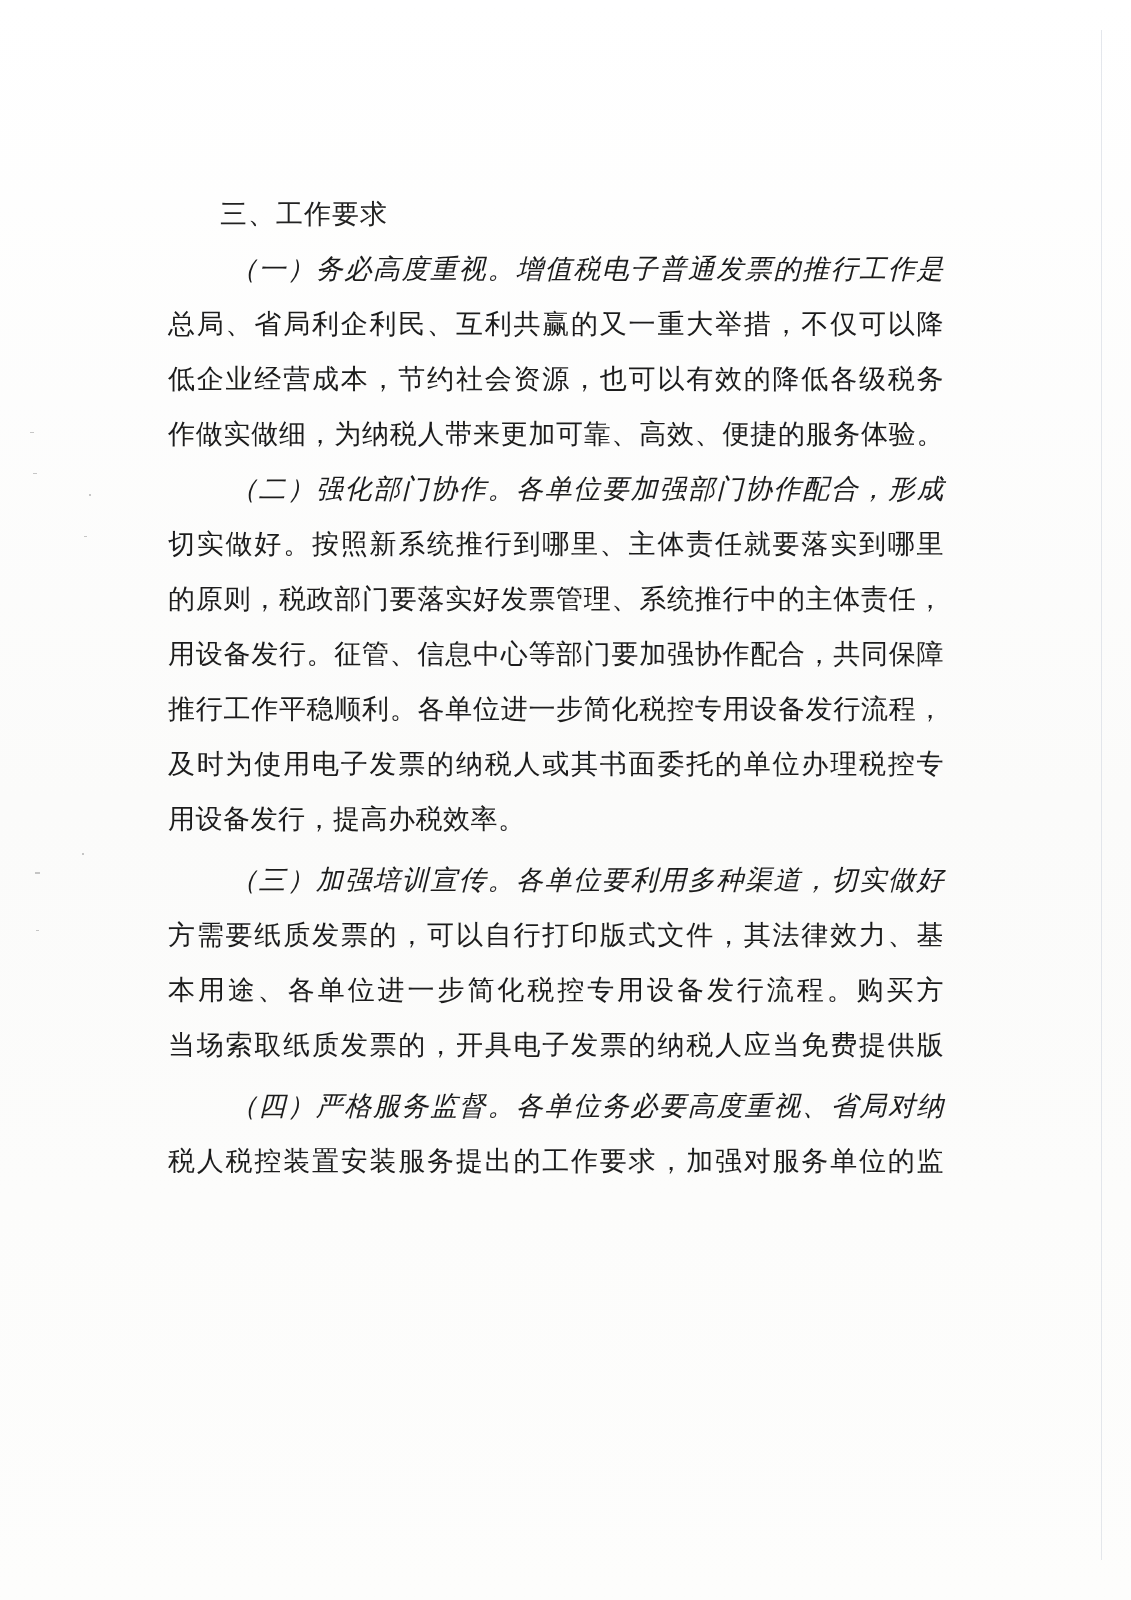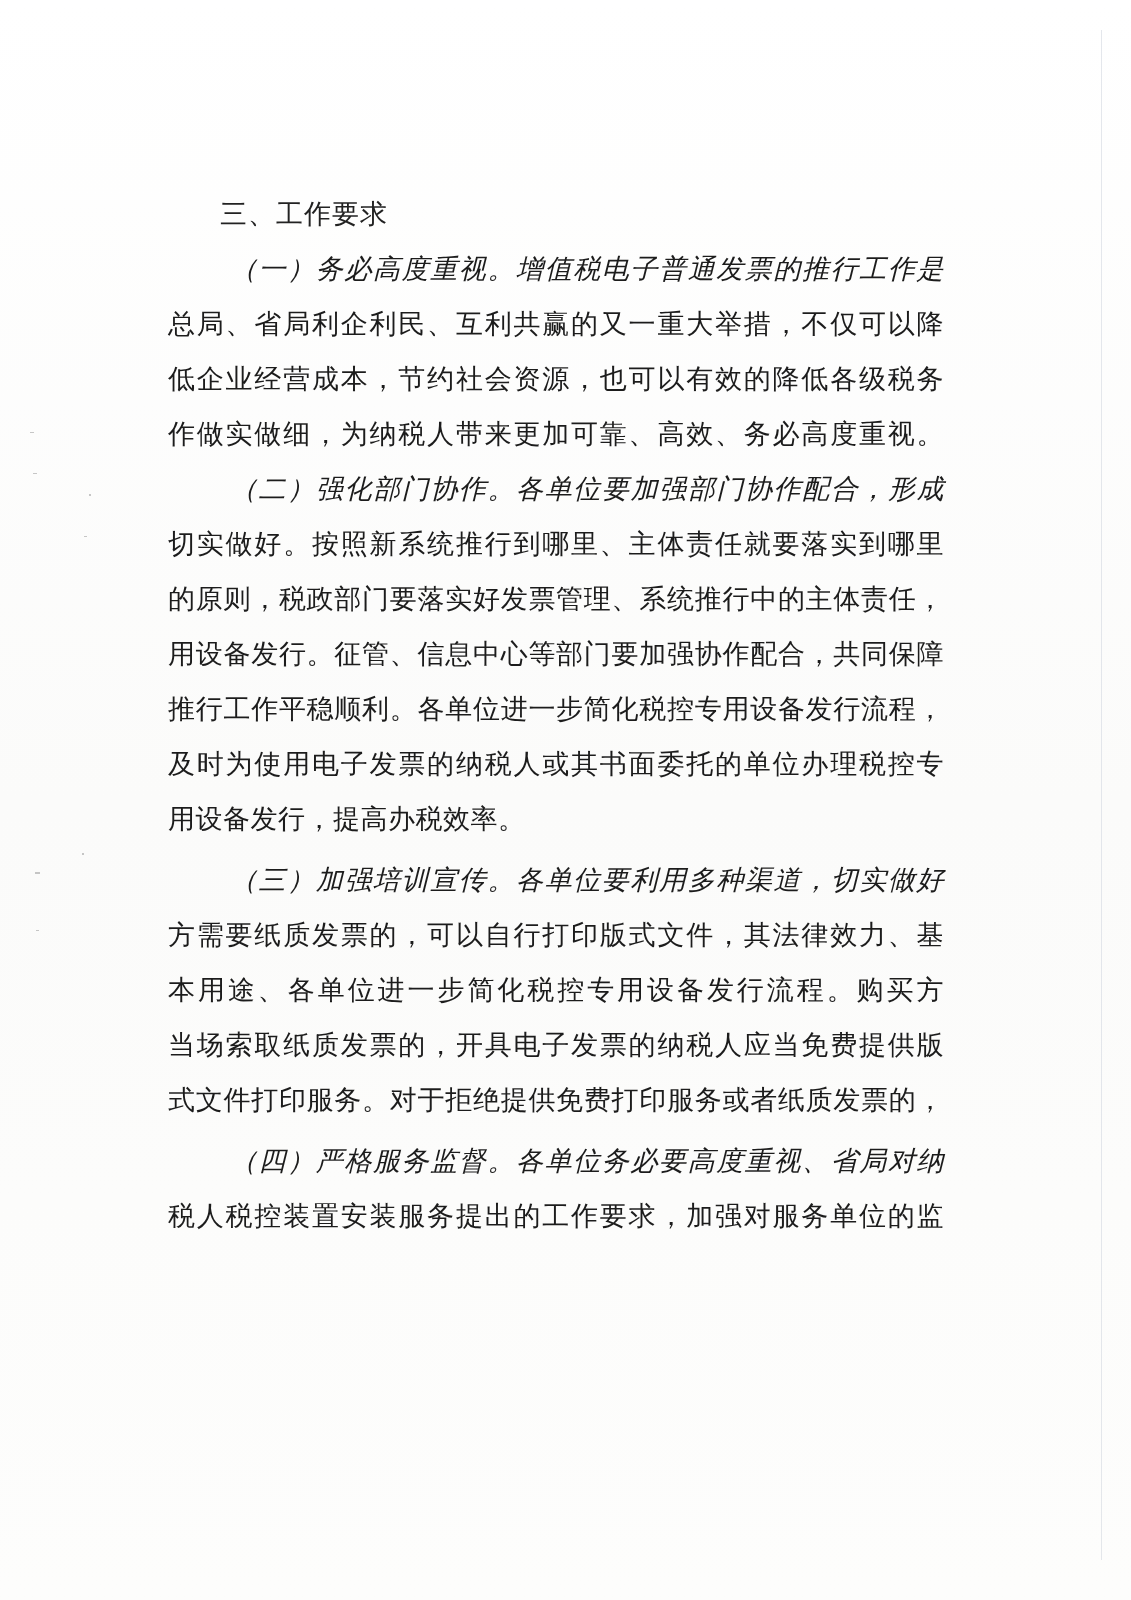--- a/index.html
+++ b/index.html
@@ -76,41 +76,40 @@
   <div class="speck" style="left:36px;top:930px;width:3px;height:1px;"></div>
 
   <div class="content">
 
     <span class="line heading">三、工作要求</span>
 
     <div>
       <span class="line indent">（一）务必高度重视。增值税电子普通发票的推行工作是</span>
       <span class="line">总局、省局利企利民、互利共赢的又一重大举措，不仅可以降</span>
       <span class="line">低企业经营成本，节约社会资源，也可以有效的降低各级税务</span>
-      <span class="line">作做实做细，为纳税人带来更加可靠、高效、务必高度重视。</span>
+      <span class="line">作做实做细，为纳税人带来更加可靠、高效、便捷的服务体验。</span>
     </div>
 
     <div>
       <span class="line indent">（二）强化部门协作。各单位要加强部门协作配合，形成</span>
       <span class="line">切实做好。按照新系统推行到哪里、主体责任就要落实到哪里</span>
       <span class="line">的原则，税政部门要落实好发票管理、系统推行中的主体责任，</span>
       <span class="line">用设备发行。征管、信息中心等部门要加强协作配合，共同保障</span>
       <span class="line">推行工作平稳顺利。各单位进一步简化税控专用设备发行流程，</span>
       <span class="line">及时为使用电子发票的纳税人或其书面委托的单位办理税控专</span>
       <span class="line last">用设备发行，提高办税效率。</span>
     </div>
 
     <div class="gap"></div>
 
     <div>
       <span class="line indent">（三）加强培训宣传。各单位要利用多种渠道，切实做好</span>
       <span class="line">方需要纸质发票的，可以自行打印版式文件，其法律效力、基</span>
       <span class="line">本用途、各单位进一步简化税控专用设备发行流程。购买方</span>
       <span class="line">当场索取纸质发票的，开具电子发票的纳税人应当免费提供版</span>
-      <span class="line">式文件打印服务。对于拒绝提供免费打印服务或者纸质发票的，</span>
     </div>
 
     <div class="gap"></div>
 
     <div>
       <span class="line indent">（四）严格服务监督。各单位务必要高度重视、省局对纳</span>
       <span class="line">税人税控装置安装服务提出的工作要求，加强对服务单位的监</span>
     </div>
 
   </div>

